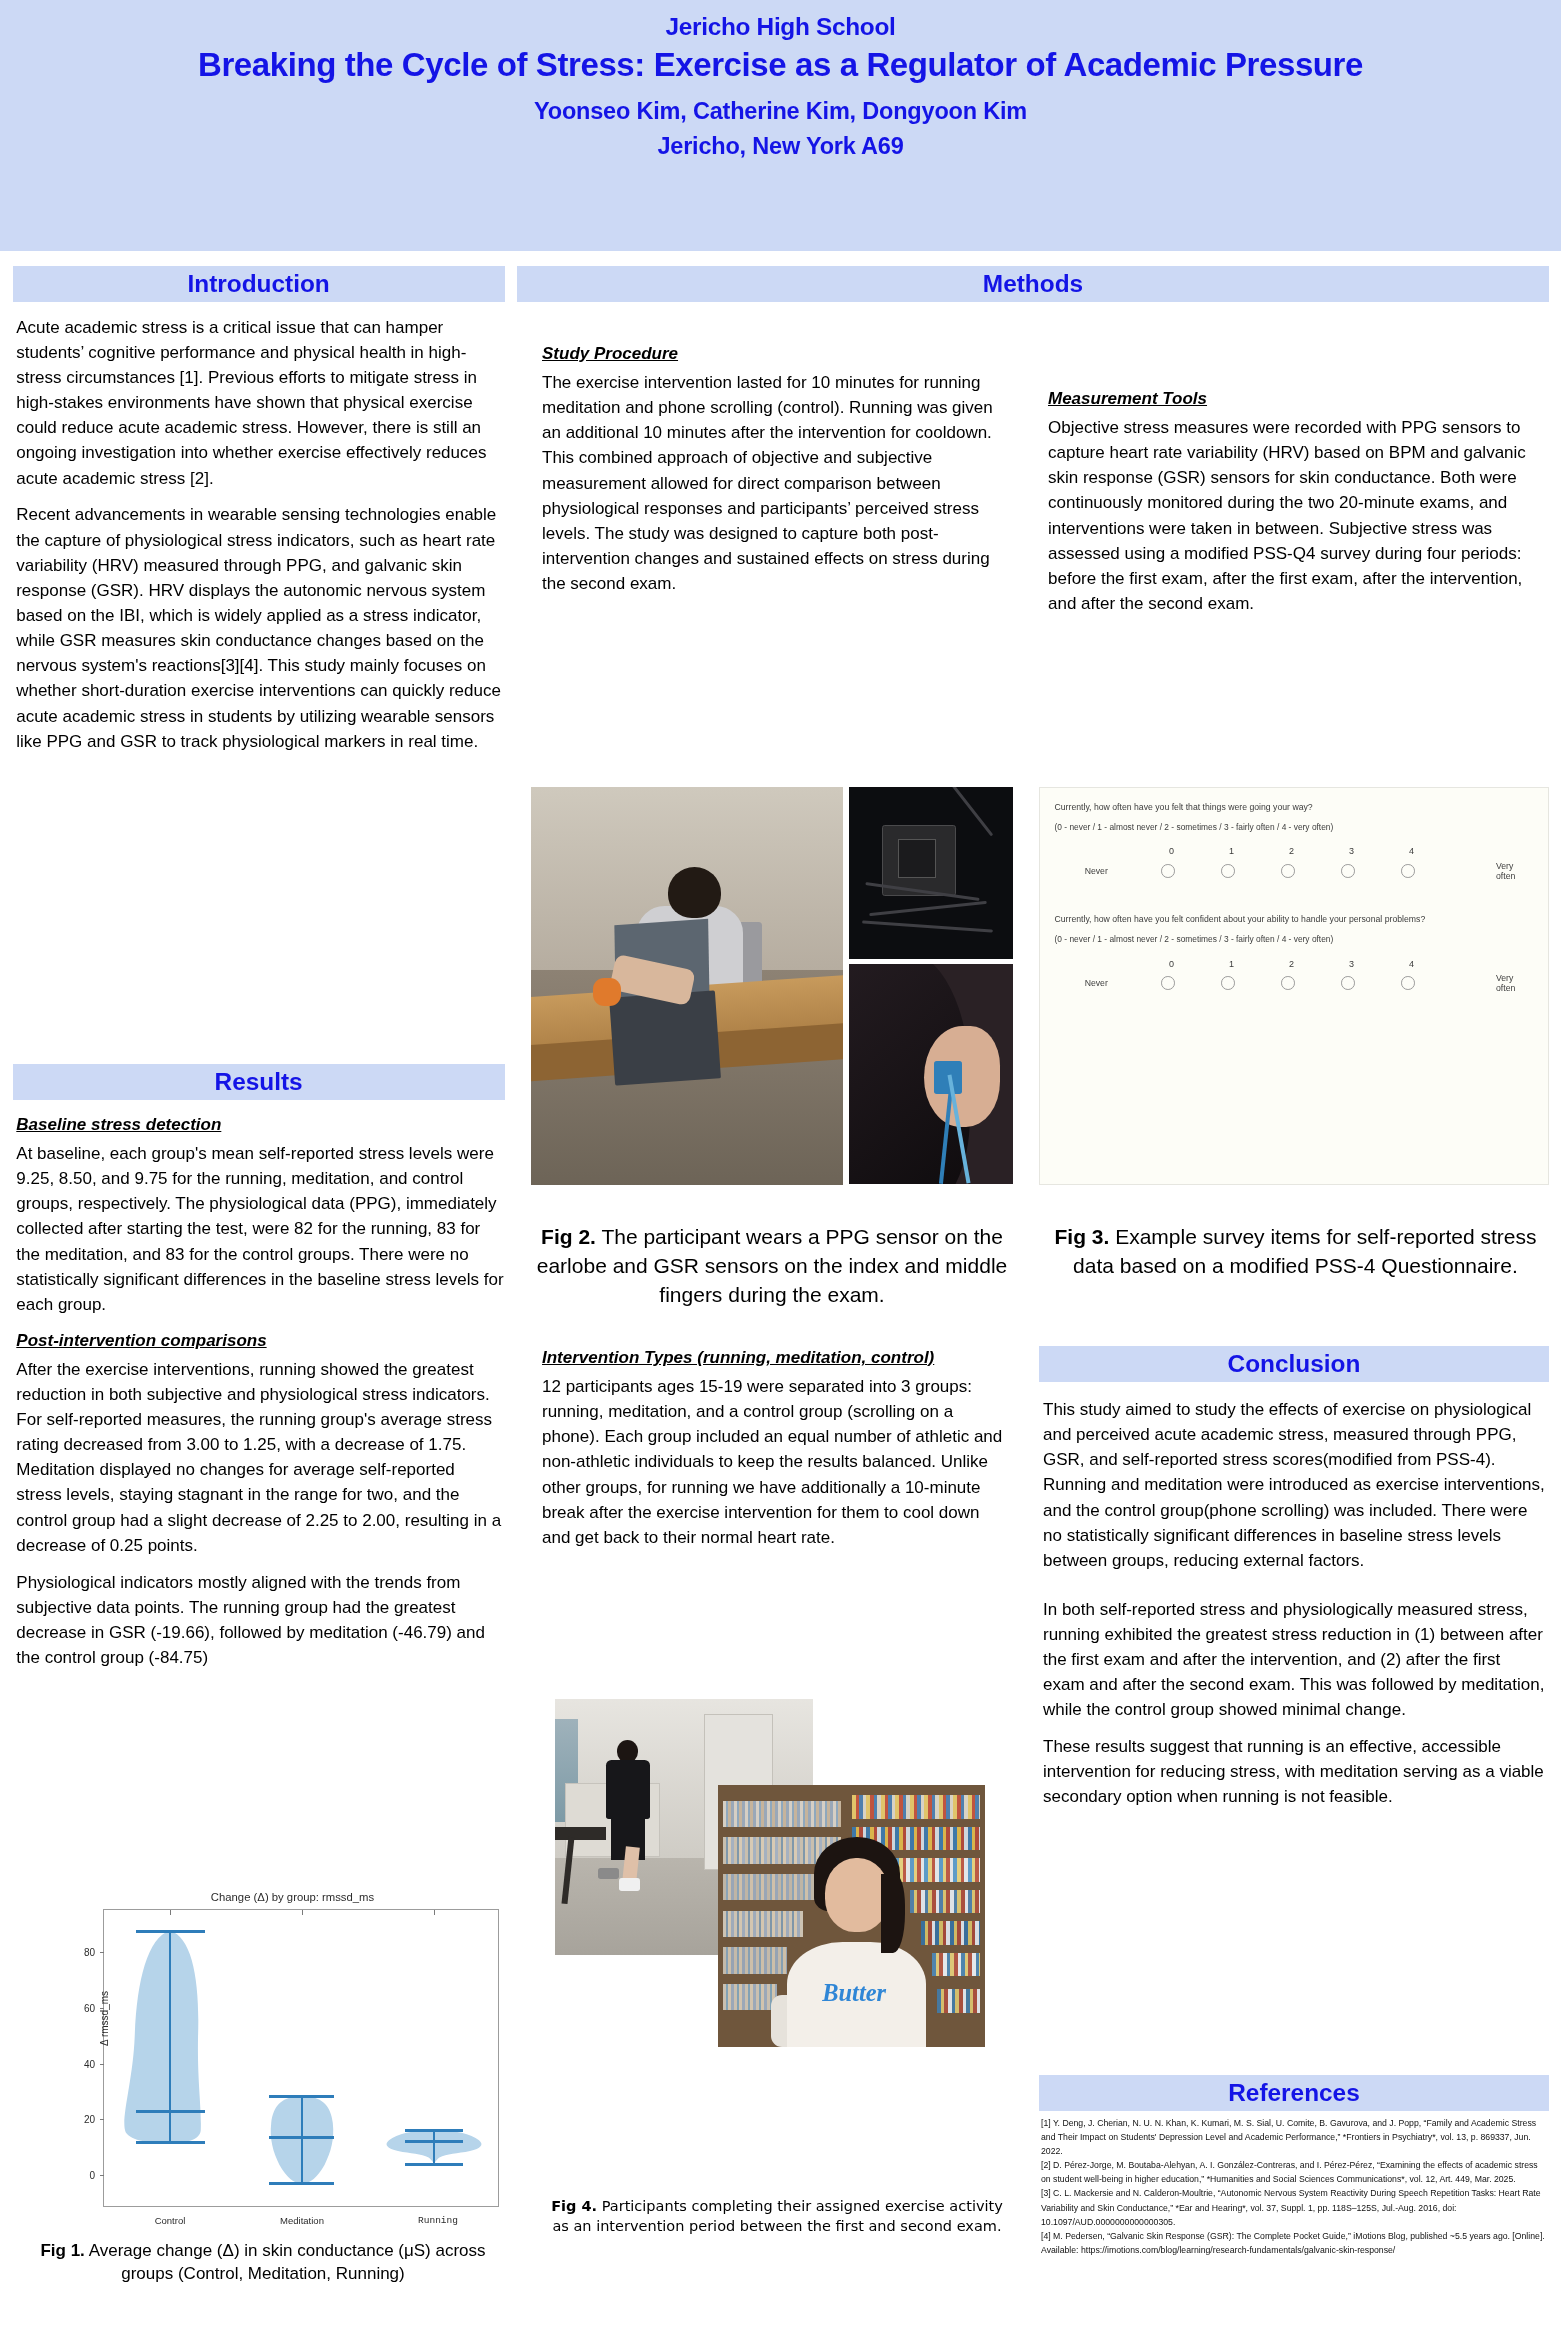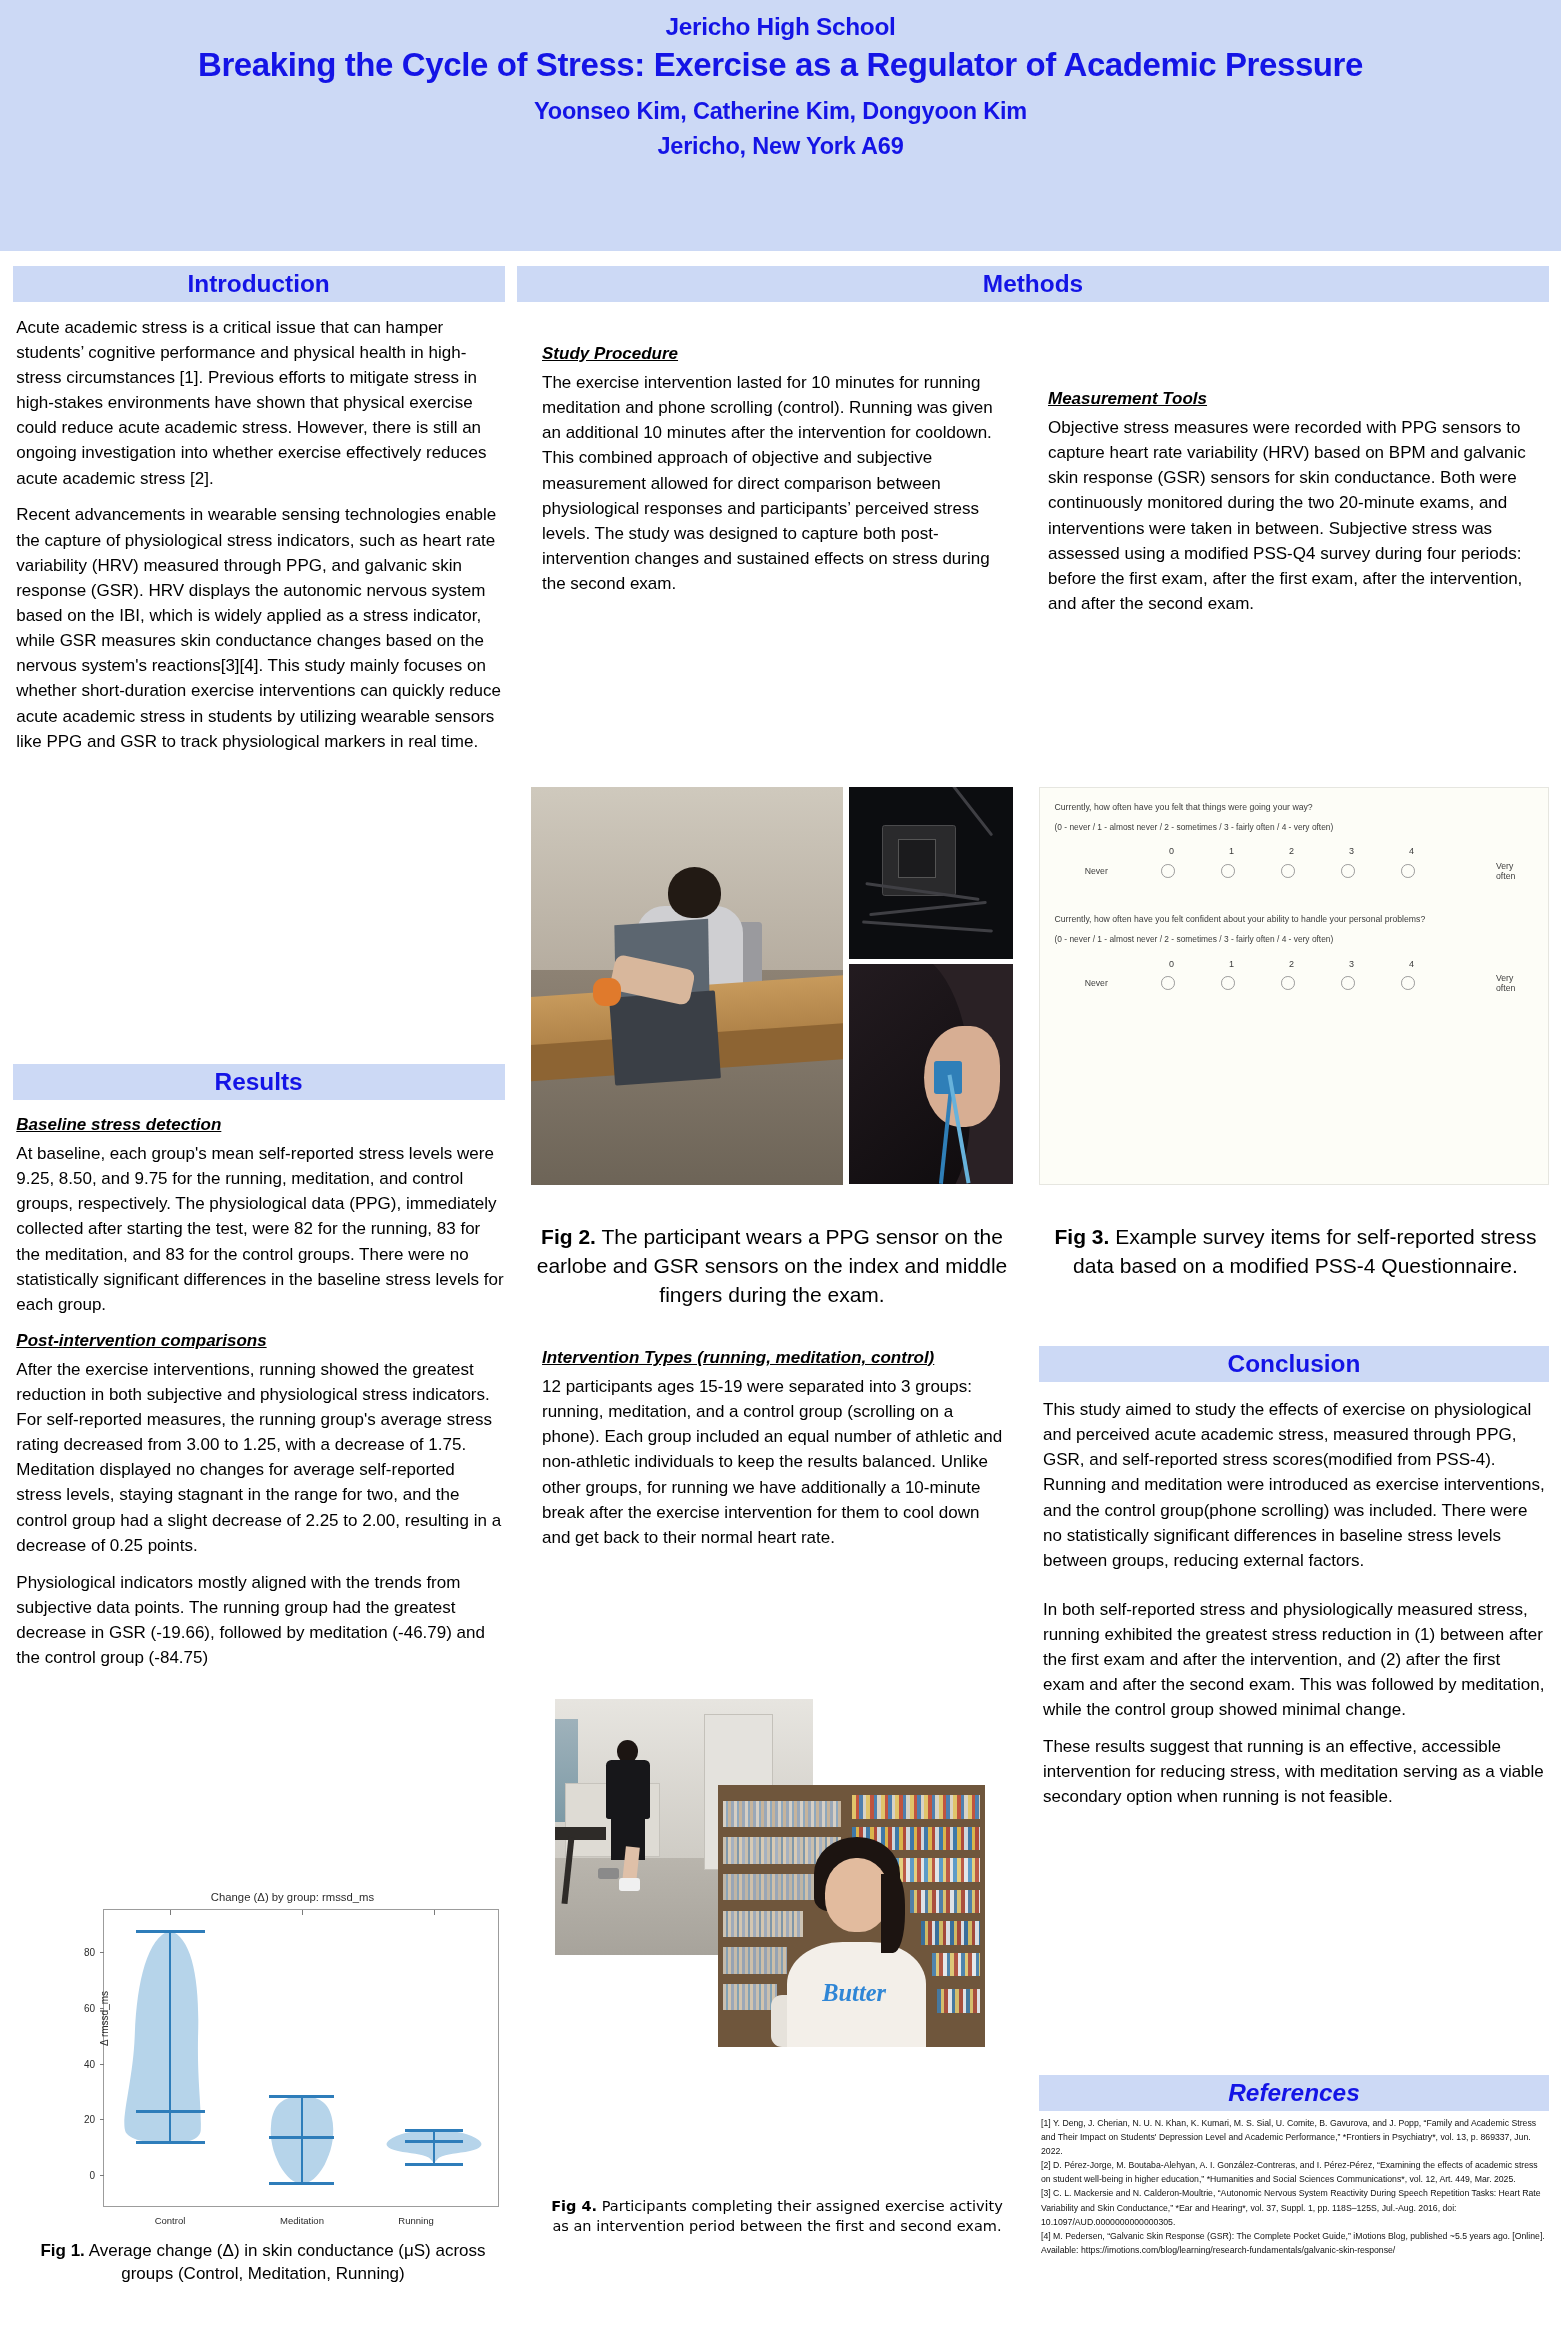--- a/index.html
+++ b/index.html
@@ -257,21 +257,21 @@
   .cap-fig4 { position:absolute; left:542px; top:2196px; width:470px; }
   .cap-fig4 .cap { font-family:"DejaVu Sans", sans-serif; font-size:14.5px;}
 
   
   .concl-banner { position:absolute; left:1039px; top:1346px; width:510px; }
   .concl-body { position:absolute; left:1043px; top:1397px; width:502px; }
   .concl-body p.body { margin-bottom: 23.5px; }
   .concl-body p.body.tight { margin-bottom: 11.7px; }
 
   
-  .ref-banner { position:absolute; left:1039px; top:2075px; width:510px;font-style:italic; }
+  .ref-banner { position:absolute; left:1039px; top:2075px; width:510px; }
   .ref-body { position:absolute; left:1041px; top:2116px; width:508px; }
   .ref-item { font-size: 8.7px; line-height: 1.62; margin-bottom: 0; color:#111; }
 </style>
 </head>
 <body>
 
 <div class="header">
   <div class="school">Jericho High School</div>
   <div class="title">Breaking the Cycle of Stress: Exercise as a Regulator of Academic Pressure</div>
   <div class="authors">Yoonseo Kim, Catherine Kim, Dongyoon Kim</div>
@@ -487,21 +487,21 @@
     <div class="vbar" style="left:329px; top:220px; width:1.8px; height:35px;"></div>
     <div class="vbar" style="left:301px; top:219px; width:58px; height:2.7px;"></div>
     <div class="vbar" style="left:301px; top:253px; width:58px; height:2.7px;"></div>
     <div class="vbar" style="left:301px; top:230px; width:58px; height:2.7px;"></div>
 
     <div class="xtickmark" style="left:66px;"></div>
     <div class="xtick" style="left:66px;">Control</div>
     <div class="xtickmark" style="left:198px;"></div>
     <div class="xtick" style="left:198px;">Meditation</div>
     <div class="xtickmark" style="left:330px;"></div>
-    <div class="xtick" style="left:312px;">Running</div>
+    <div class="xtick" style="left:334px;font-family:Liberation Mono, monospace;">Running</div>
   </div>
 </div>
 
 <div class="cap-fig1">
   <div class="cap" style="font-size:17px;">
     <span class="cap-bold">Fig 1.</span>
     <span>Average change (Δ) in skin conductance (μS) across groups (Control, Meditation, Running)</span>
   </div>
 </div>
 

